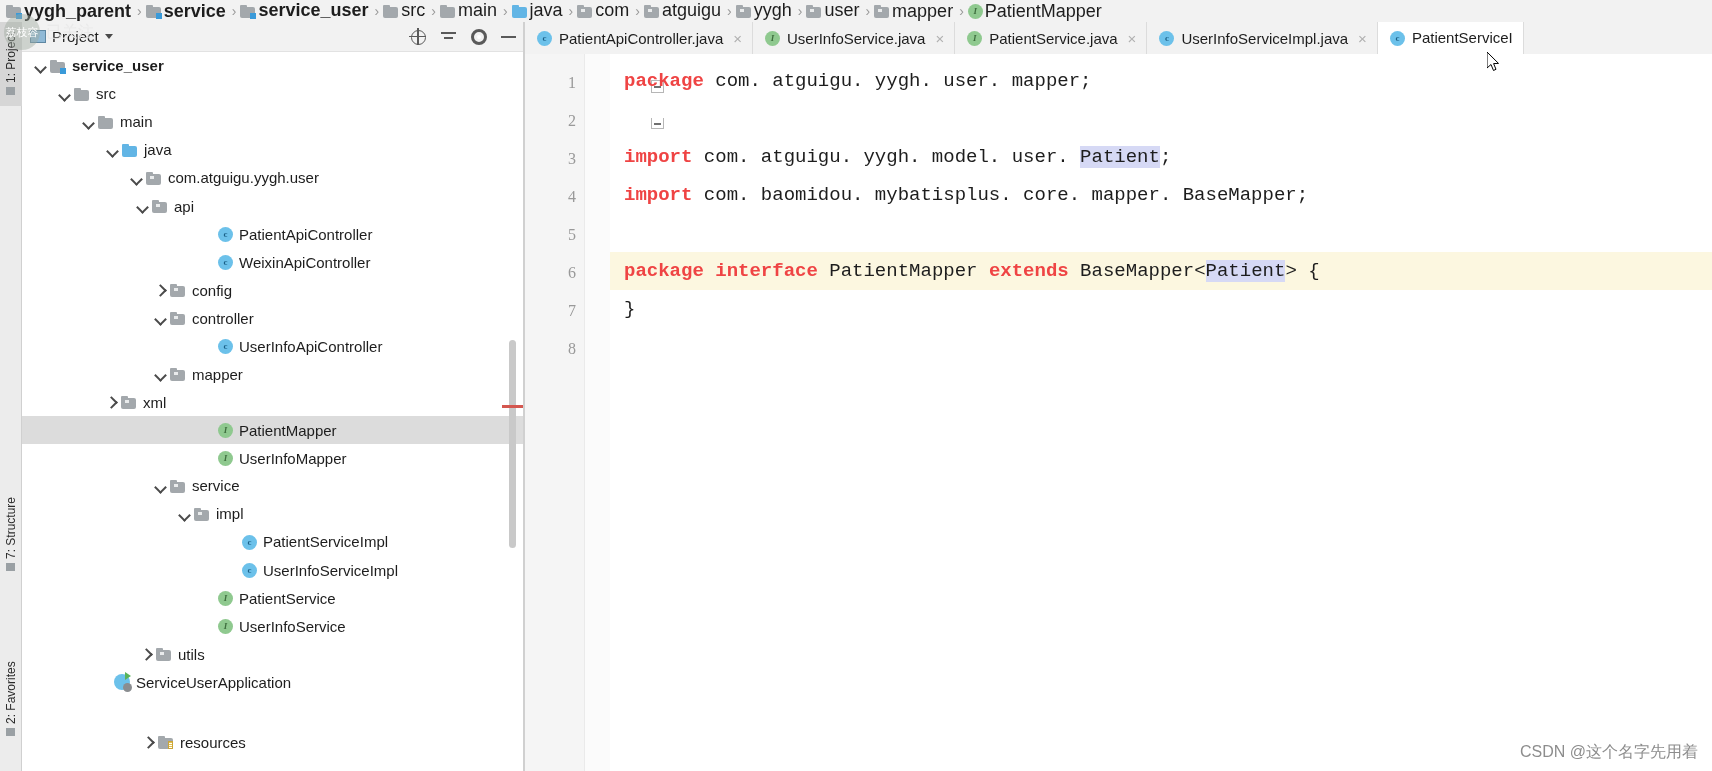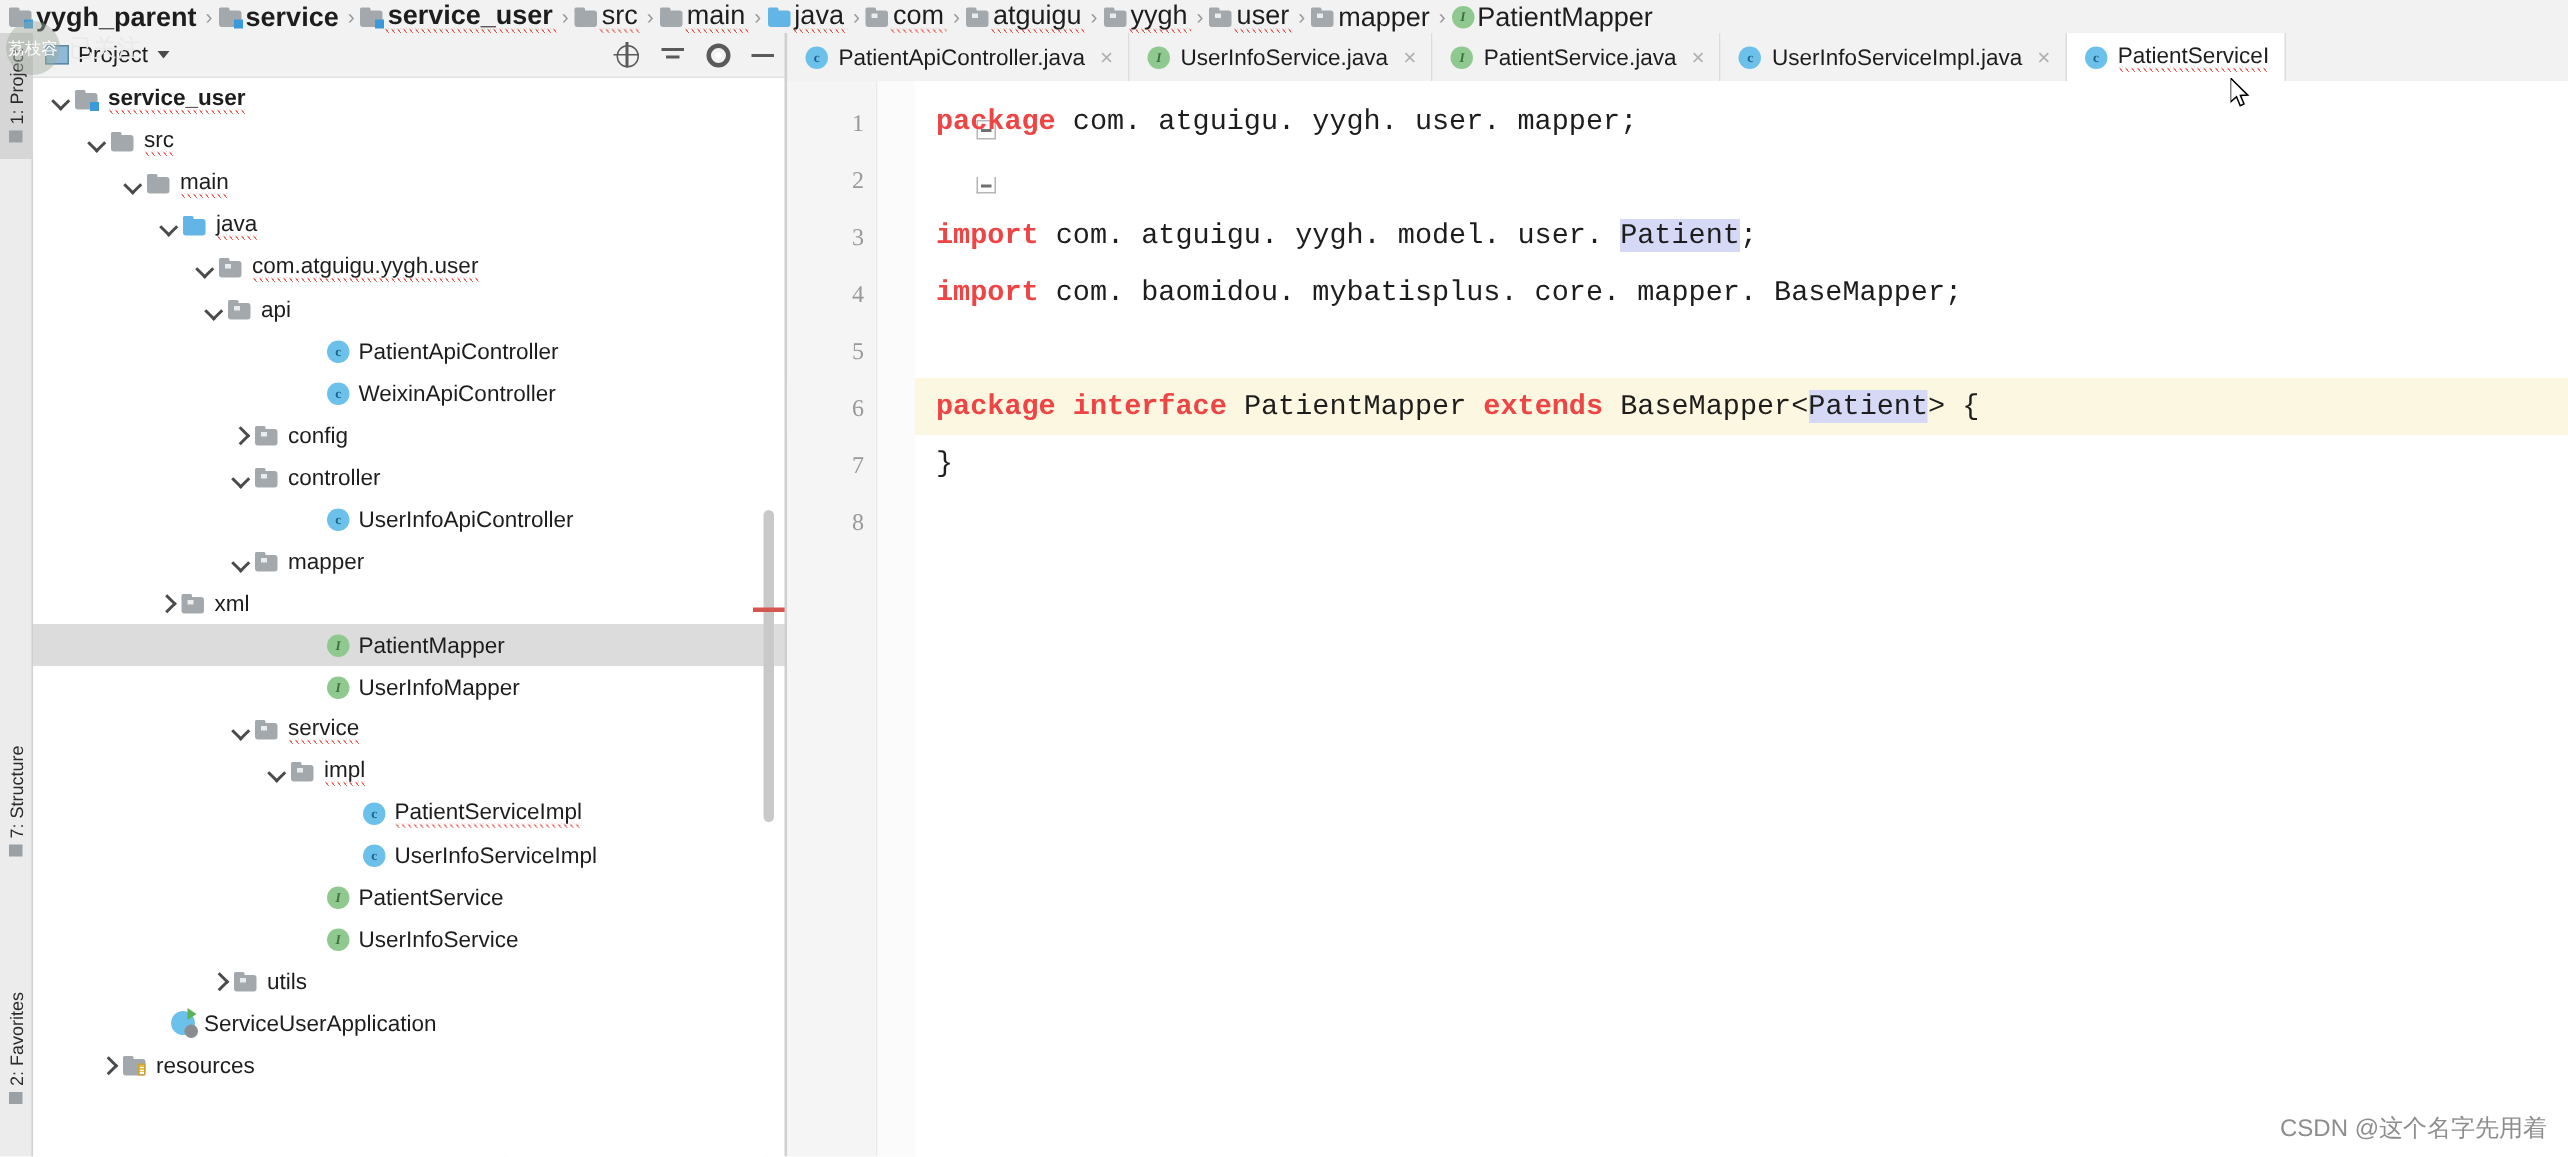--- a/index.html
+++ b/index.html
@@ -394,21 +394,21 @@
           <span class="ico folder">
             <i class="dot"></i>
           </span>
           <span class="nlabel">utils</span>
         </div>
         <div class="node" style="padding-left: 74px;">
           <span class="arrow"></span>
           <span class="spring-ico"></span>
           <span class="nlabel">ServiceUserApplication</span>
         </div>
-        <div class="node" style="padding-left: 42px;">
+        <div class="node" style="padding-left: 118px; margin-top: 32px;">
           <span class="arrow right"></span>
           <span class="ico folder">
             <i class="lines"></i>
           </span>
           <span class="nlabel">resources</span>
         </div>
       </div>
     <div class="panel-scroll"></div>
     <div class="red-tick"></div>
   </div>

